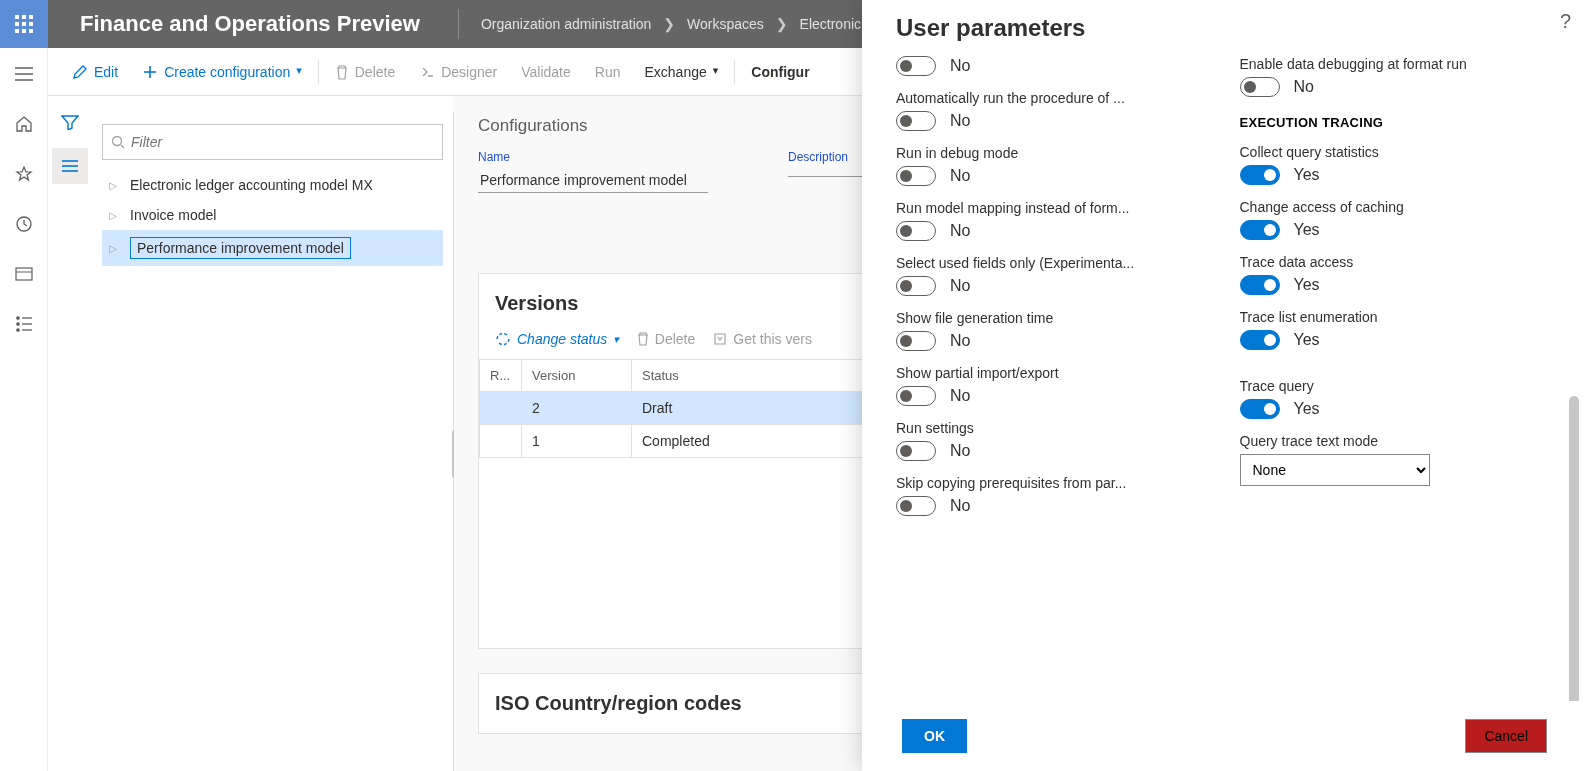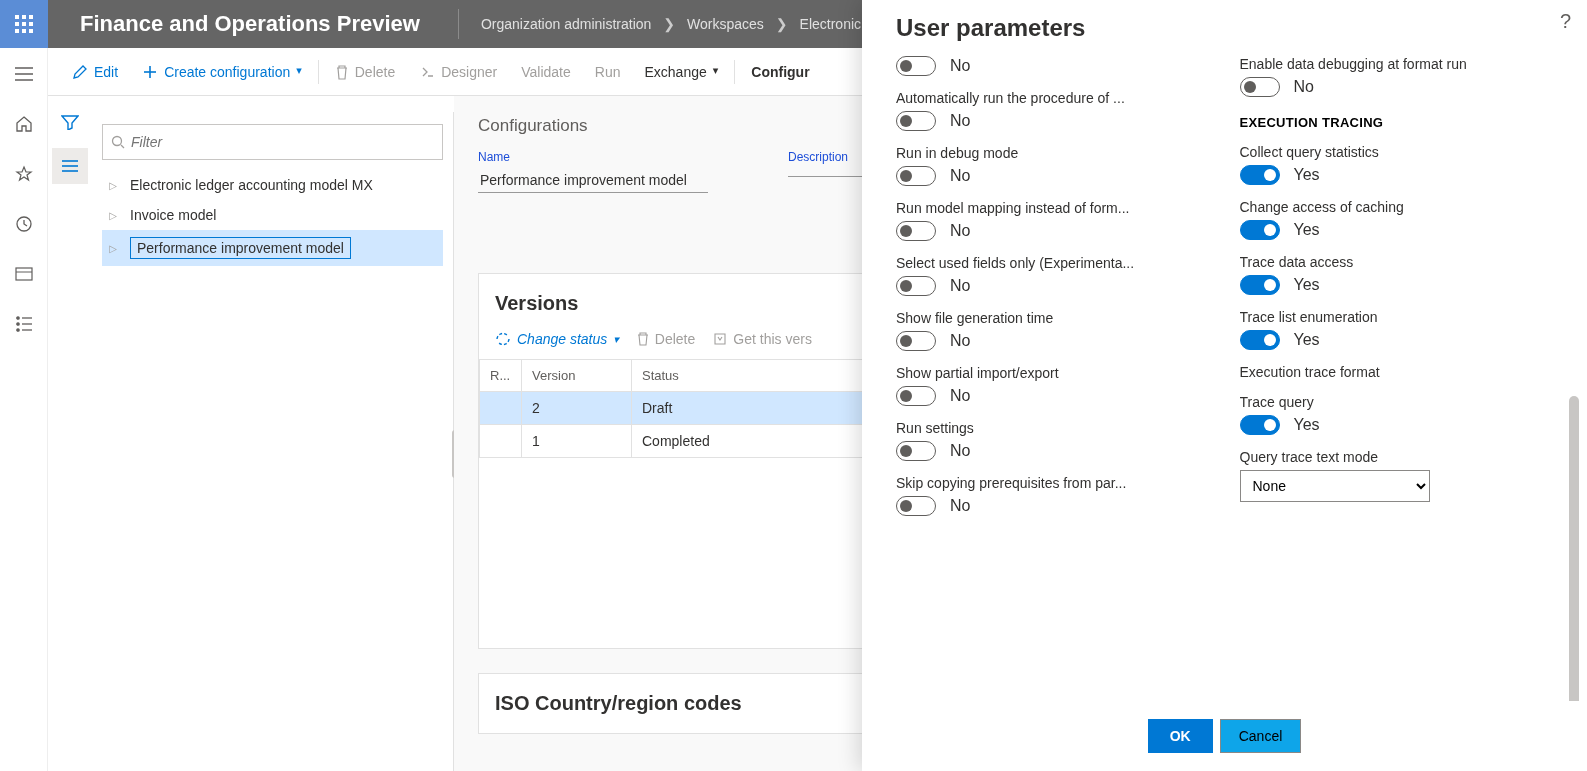--- a/index.html
+++ b/index.html
@@ -75,23 +75,23 @@
 .toggle-row { display: flex; align-items: center; gap: 14px; }
 .toggle { width: 40px; height: 20px; border-radius: 10px; border: 1px solid #605e5c; position: relative; background: #fff; cursor: pointer; }
 .toggle .knob { width: 12px; height: 12px; border-radius: 50%; background: #605e5c; position: absolute; top: 3px; left: 3px; }
 .toggle.on { background: #0078d4; border-color: #0078d4; }
 .toggle.on .knob { background: #fff; left: auto; right: 3px; }
 .toggle-row .tlabel { font-size: 16px; text-align: center; }
 .section-head { font-size: 13px; font-weight: 700; letter-spacing: 0.3px; color: #000; margin-top: 4px; }
 .selectfield { display: flex; flex-direction: column; gap: 5px; }
 .selectfield select { border: 1px solid #8a8886; padding: 6px 8px; font-size: 14px; background: #fff; }
 .scrollthumb-outer { position: absolute; right: 8px; top: 340px; width: 10px; height: 320px; background: #c8c6c4; border-radius: 5px; }
-.rightpanel .footer { display: flex; justify-content: center; gap: 7px; padding: 18px 40px; }
+.rightpanel .footer { display: flex; justify-content: space-between; gap: 7px; padding: 18px 40px; }
 .rightpanel button.ok { background: #0078d4; color: #fff; border: none; padding: 8px 22px; font-weight: 600; font-size: 14px; cursor: pointer; }
-.rightpanel button.cancel { background: #0ea5e9; border: 1px solid #8a8886; padding: 8px 18px; font-size: 14px; cursor: pointer; }
+.rightpanel button.cancel { background: #b91c1c; border: 1px solid #8a8886; padding: 8px 18px; font-size: 14px; cursor: pointer; }
 
 svg { display: block; }
 .chevdown { font-size: 11px; }
 </style>
 </head>
 <body>
 
 <div class="header">
   <div class="waffle">
     <svg width="18" height="18" viewBox="0 0 18 18">
@@ -451,21 +451,20 @@
       <div class="toggle-group">
         <div class="glabel">Trace list enumeration</div>
         <div class="toggle-row">
             <div class="toggle on">
               <div class="knob"></div>
             </div>
             <span class="tlabel">Yes</span>
           </div>
       </div>
       <div class="selectfield">
-        <div class="glabel">Execution trace format</div>
       </div>
       <div class="toggle-group">
         <div class="glabel">Trace query</div>
         <div class="toggle-row">
             <div class="toggle on">
               <div class="knob"></div>
             </div>
             <span class="tlabel">Yes</span>
           </div>
       </div>

